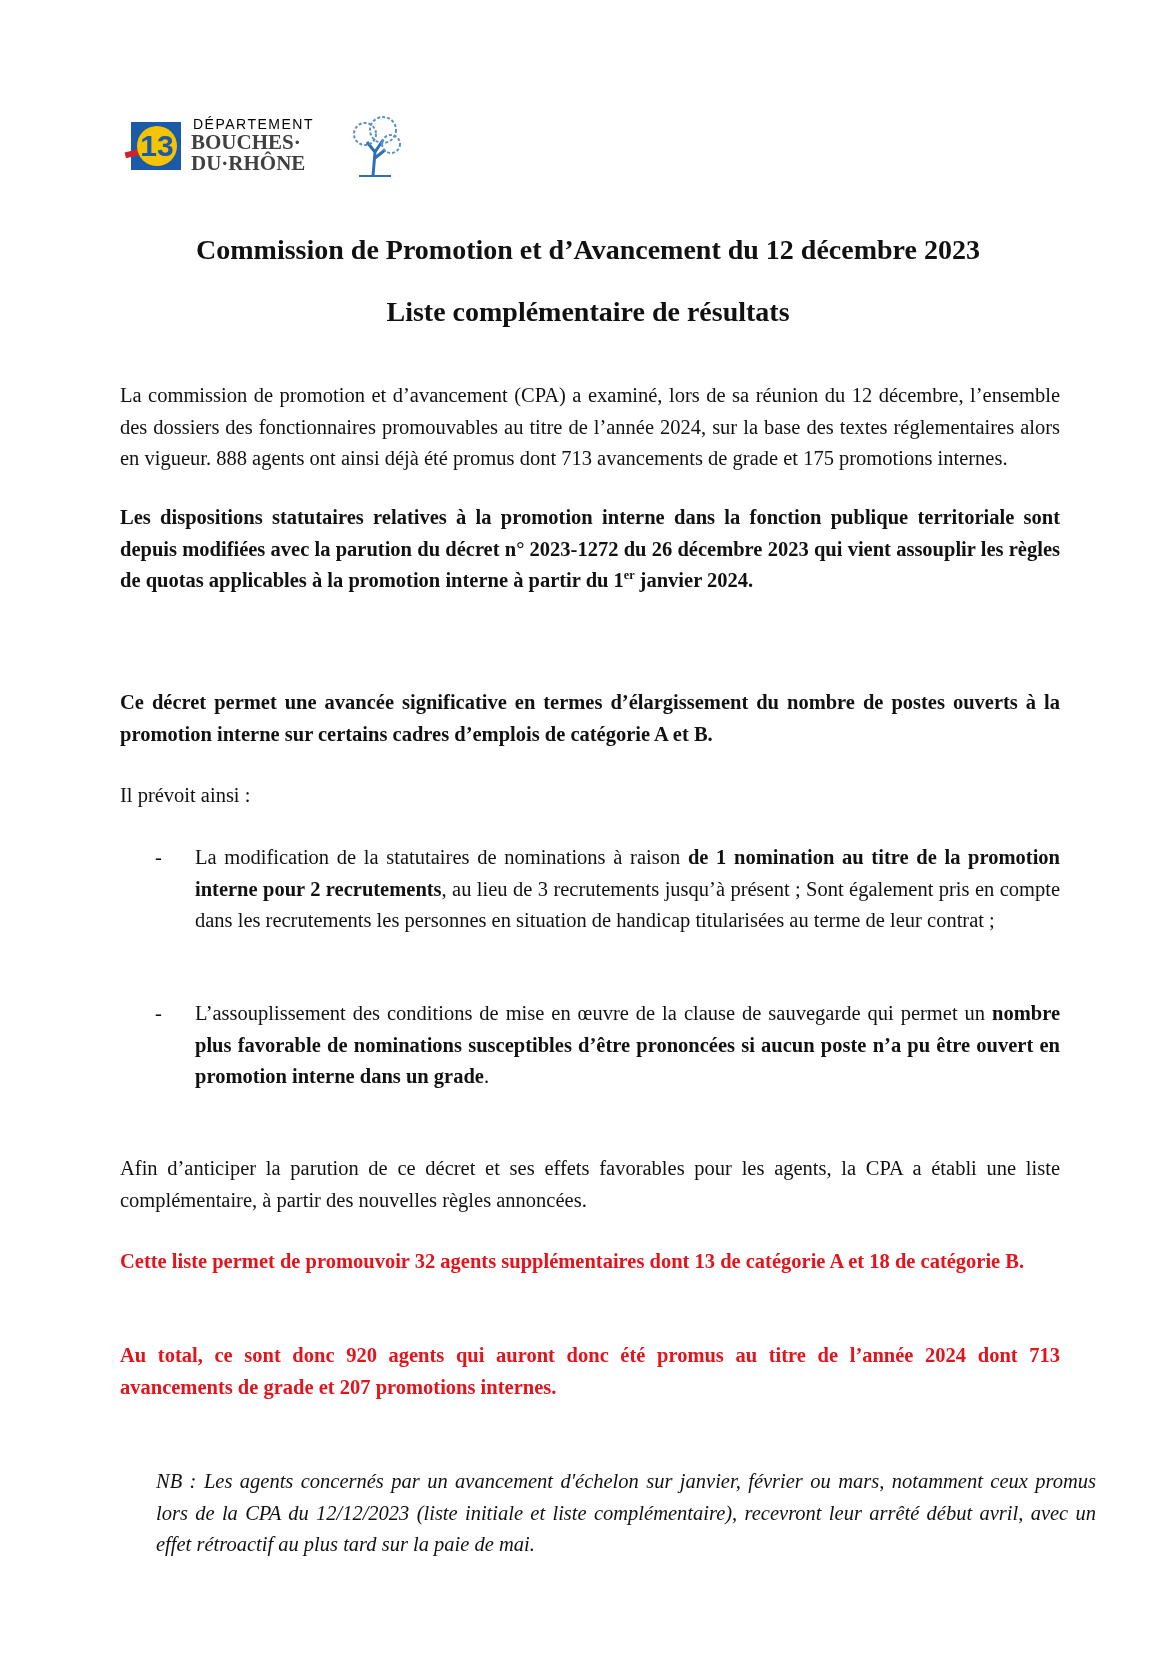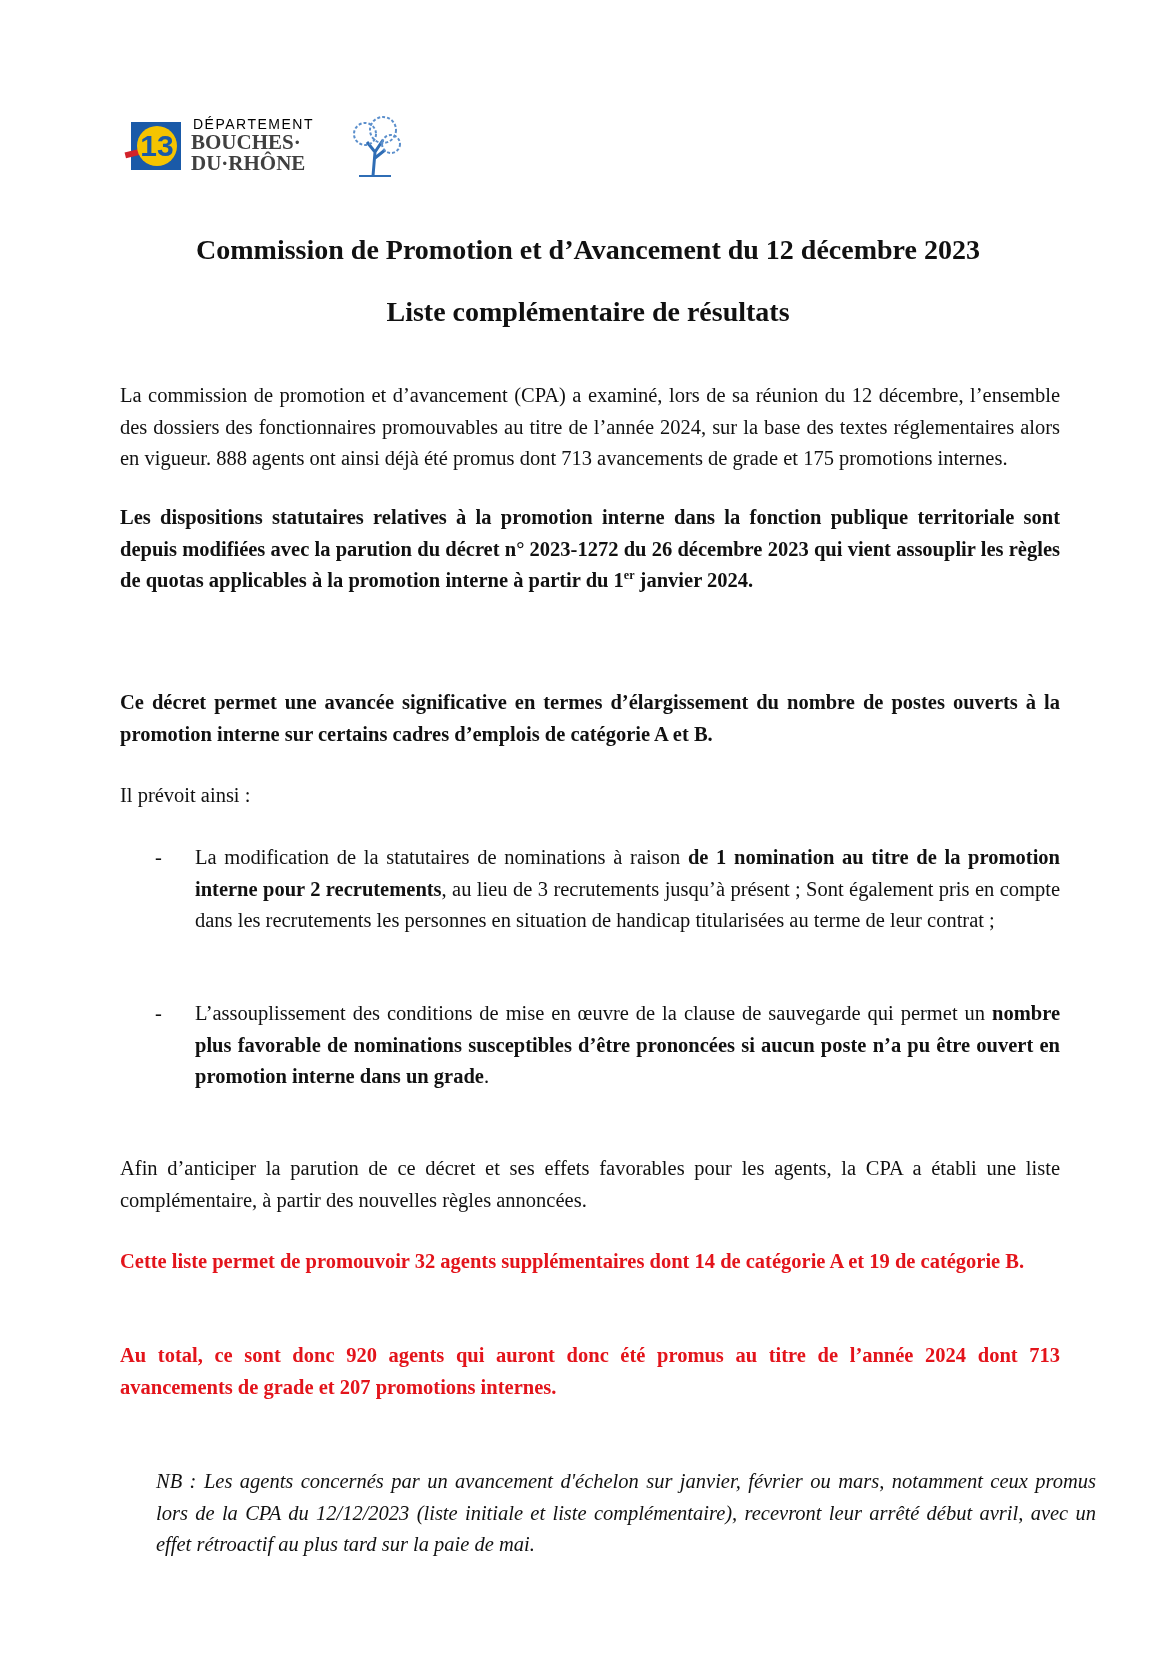--- a/index.html
+++ b/index.html
@@ -63,17 +63,17 @@
   <span class="txt"><span>La modification de la statutaires de nominations à raison </span><b>de 1 nomination au titre de la promotion interne pour 2 recrutements</b><span>, au lieu de 3 recrutements jusqu’à présent ; Sont également pris en compte dans les recrutements les personnes en situation de handicap titularisées au terme de leur contrat ;</span></span>
 </div>
 
 <div class="li" style="top:998px;">
   <span class="dash">-</span>
   <span class="txt"><span>L’assouplissement des conditions de mise en œuvre de la clause de sauvegarde qui permet un </span><b>nombre plus favorable de nominations susceptibles d’être prononcées si aucun poste n’a pu être ouvert en promotion interne dans un grade</b><span>.</span></span>
 </div>
 
 <div class="p" style="top:1153px;">Afin d’anticiper la parution de ce décret et ses effets favorables pour les agents, la CPA a établi une liste complémentaire, à partir des nouvelles règles annoncées.</div>
 
-<div class="p red" style="top:1246px;">Cette liste permet de promouvoir 32 agents supplémentaires dont 14 de catégorie A et 19 de catégorie B.</div>
+<div class="p red" style="top:1246px;">Cette liste permet de promouvoir 32 agents supplémentaires dont 13 de catégorie A et 18 de catégorie B.</div>
 
 <div class="p red" style="top:1340px;">Au total, ce sont donc 920 agents qui auront donc été promus au titre de l’année 2024 dont 713 avancements de grade et 207 promotions internes.</div>
 
 <div class="p it" style="top:1466px;">NB : Les agents concernés par un avancement d'échelon sur janvier, février ou mars, notamment ceux promus lors de la CPA du 12/12/2023 (liste initiale et liste complémentaire), recevront leur arrêté début avril, avec un effet rétroactif au plus tard sur la paie de mai.</div>
 
 </body></html>

